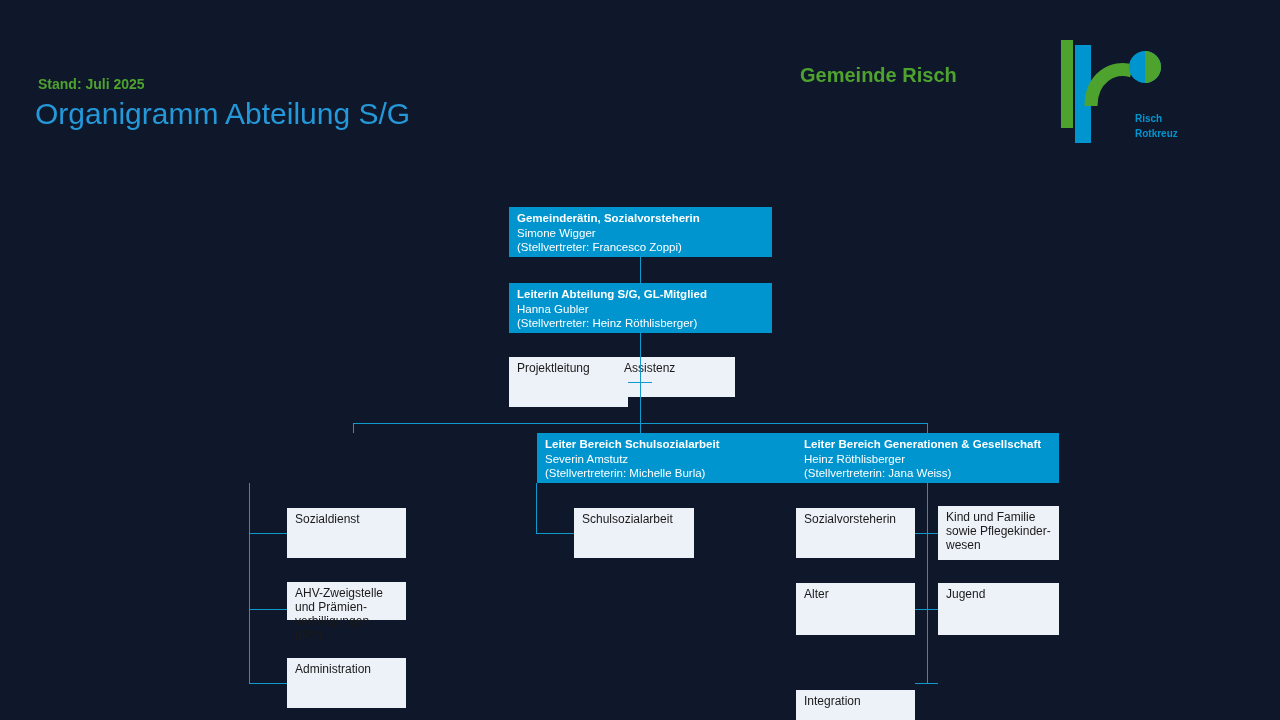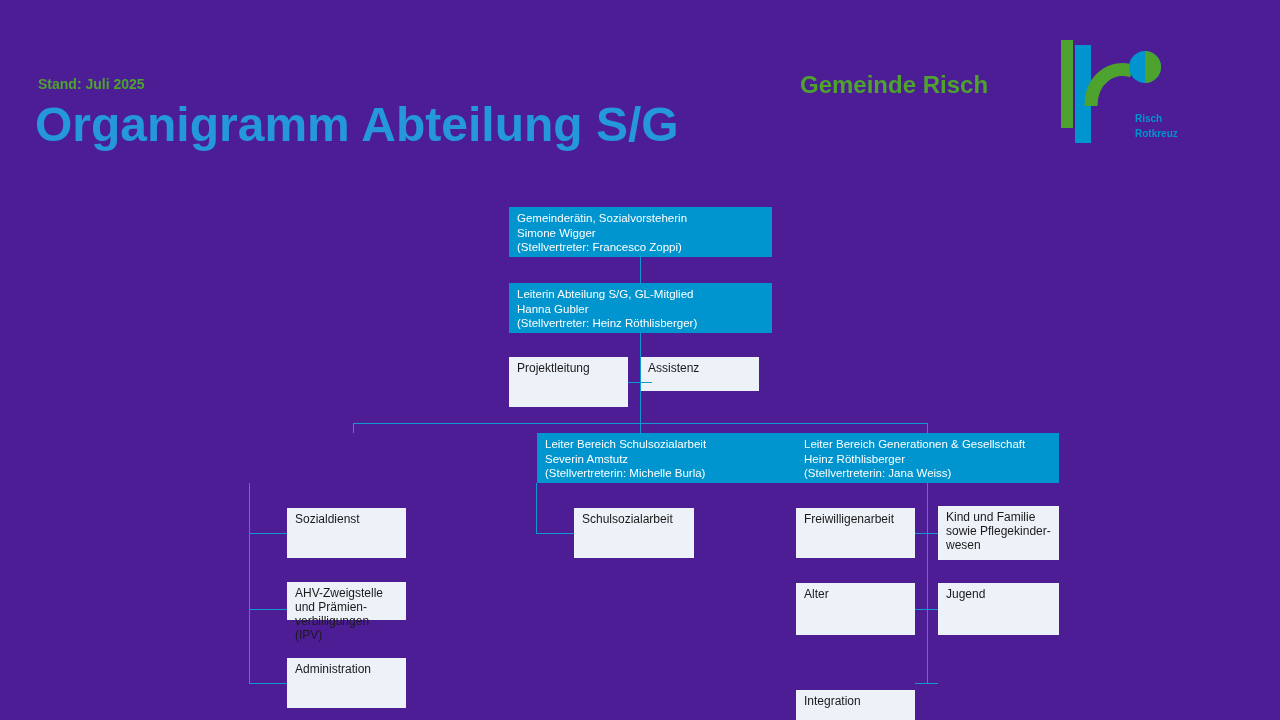--- a/index.html
+++ b/index.html
@@ -2,34 +2,34 @@
 <html style="--box-blue: #0095CF; --light-box: #EDF1F8; --green: #4EA32E; --title-blue: #2498D8; --connector: #1099CC; --text-dark: #1A1A1A;"><head>
 <meta charset="utf-8">
 <style>
   :root{
     --box-blue:#0095CF; --light-box:#EDF1F8; --green:#4EA32E;
     --title-blue:#2498D8; --connector:#1099CC; --text-dark:#1A1A1A;
   }
   *{margin:0;padding:0;box-sizing:border-box}
   html,body{background:#fff}
   body{font-family:"Liberation Sans", sans-serif;}
-  .canvas{position:relative;width:1280px;height:720px;background:#4c1d95;overflow:hidden}
+  .canvas{position:relative;width:1280px;height:720px;background:#0f172a;overflow:hidden}
 
   .stand{position:absolute;left:38px;top:76px;font-size:14px;font-weight:bold;color:var(--green)}
-  .title{position:absolute;left:35px;top:97px;font-size:48px;font-weight:bold;color:var(--title-blue);white-space:nowrap}
-  .org-name{position:absolute;left:800px;top:71px;font-size:24px;font-weight:bold;color:var(--green)}
+  .title{position:absolute;left:35px;top:97px;font-size:30px;font-weight:normal;color:var(--title-blue);white-space:nowrap}
+  .org-name{position:absolute;left:800px;top:64px;font-size:20px;font-weight:bold;color:var(--green)}
 
   .logo{position:absolute;left:1055px;top:40px;width:145px;height:106px}
   .logo svg{position:absolute;left:0;top:0;display:block}
   .logo-text{position:absolute;left:80px;top:71px;font-size:10px;font-weight:bold;color:var(--box-blue);line-height:15px}
   .logo-text span{display:block}
 
   .blue-box{position:absolute;background:var(--box-blue);color:#fff;padding:4px 8px 0;font-size:11.5px;line-height:14.5px}
   .blue-box span{display:block;white-space:nowrap}
-  .blue-box .role{font-weight:normal}
+  .blue-box .role{font-weight:bold}
 
   .light-box{position:absolute;background:var(--light-box);color:var(--text-dark);font-size:12px;line-height:14px;display:flex;align-items:flex-start;padding:4px 8px}
   .light-box span{white-space:pre-line}
 
   .line{position:absolute;background:var(--connector)}
 </style>
 </head>
 <body>
 
 <div class="canvas">
@@ -60,21 +60,21 @@
 
   <div class="blue-box" style="left:509px;top:283px;width:263px;height:50px">
     <span class="role">Leiterin Abteilung S/G, GL-Mitglied</span>
     <span class="person">Hanna Gubler</span>
     <span class="deputy">(Stellvertreter: Heinz Röthlisberger)</span>
   </div>
 
   <div class="light-box" style="left:509px;top:357px;width:119px;height:50px">
     <span>Projektleitung</span>
   </div>
-  <div class="light-box" style="left:640px;top:357px;width:119px;height:34px">
+  <div class="light-box" style="left:616px;top:357px;width:119px;height:40px">
     <span>Assistenz</span>
   </div>
 
   <div class="blue-box" style="left:537px;top:433px;width:263px;height:50px">
     <span class="role">Leiter Bereich Schulsozialarbeit</span>
     <span class="person">Severin Amstutz</span>
     <span class="deputy">(Stellvertreterin: Michelle Burla)</span>
   </div>
   <div class="blue-box" style="left:796px;top:433px;width:263px;height:50px">
     <span class="role">Leiter Bereich Generationen &amp; Gesellschaft</span>
@@ -92,21 +92,21 @@
   </div>
   <div class="light-box" style="left:287px;top:658px;width:119px;height:50px">
     <span>Administration</span>
   </div>
 
   <div class="light-box" style="left:574px;top:508px;width:120px;height:50px">
     <span>Schulsozialarbeit</span>
   </div>
 
   <div class="light-box" style="left:796px;top:508px;width:119px;height:50px">
-    <span>Freiwilligenarbeit</span>
+    <span>Sozialvorsteherin</span>
   </div>
   <div class="light-box" style="left:796px;top:583px;width:119px;height:52px">
     <span>Alter</span>
   </div>
   <div class="light-box" style="left:796px;top:690px;width:119px;height:50px">
     <span>Integration</span>
   </div>
 
   <div class="light-box" style="left:938px;top:506px;width:121px;height:54px">
     <span>Kind und Familie

